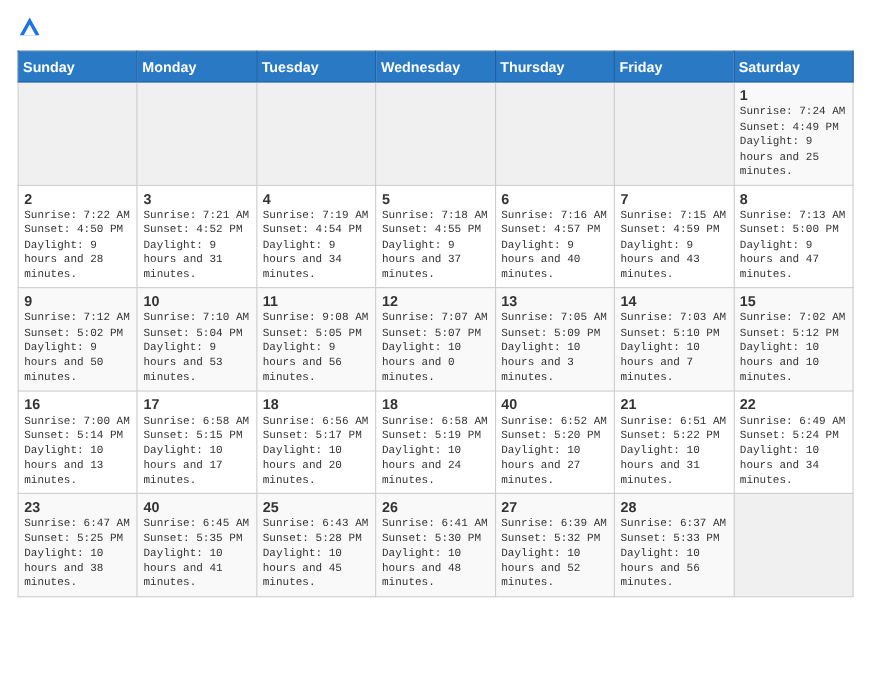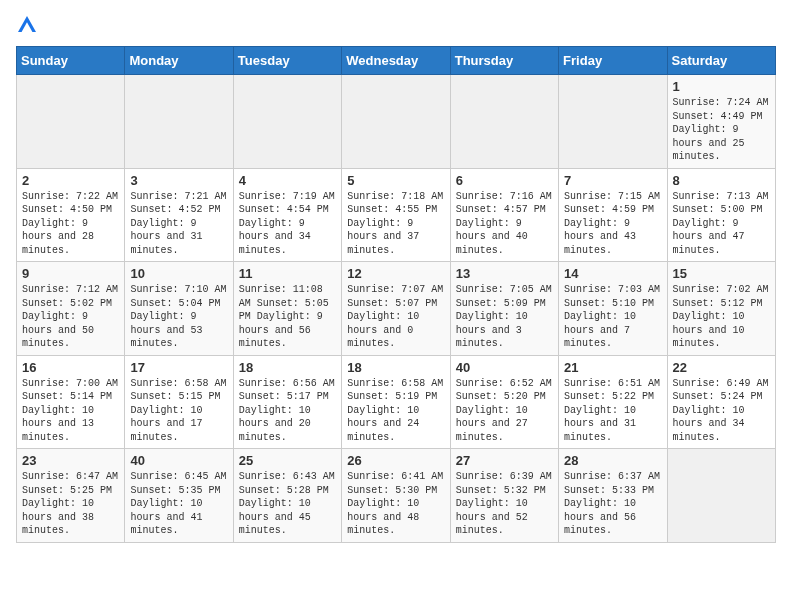--- a/index.html
+++ b/index.html
@@ -194,21 +194,21 @@
 Daylight: 9 hours and 50 minutes.</div>
         </td>
         <td>
           <span class="day-num">10</span>
           <div class="day-detail">Sunrise: 7:10 AM
 Sunset: 5:04 PM
 Daylight: 9 hours and 53 minutes.</div>
         </td>
         <td>
           <span class="day-num">11</span>
-          <div class="day-detail">Sunrise: 11:08 AM
+          <div class="day-detail">Sunrise: 9:08 AM
 Sunset: 5:05 PM
 Daylight: 9 hours and 56 minutes.</div>
         </td>
         <td>
           <span class="day-num">12</span>
           <div class="day-detail">Sunrise: 7:07 AM
 Sunset: 5:07 PM
 Daylight: 10 hours and 0 minutes.</div>
         </td>
         <td>

